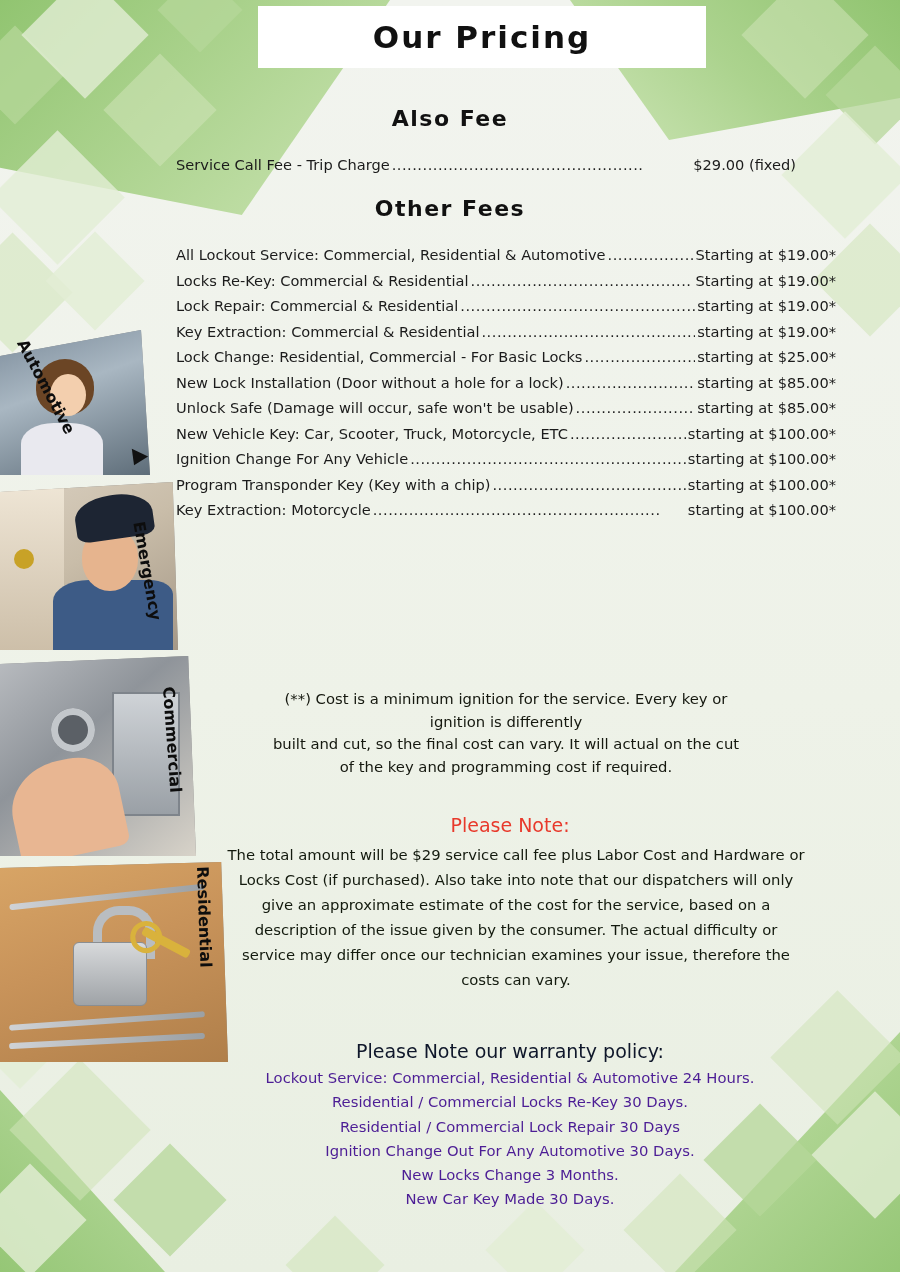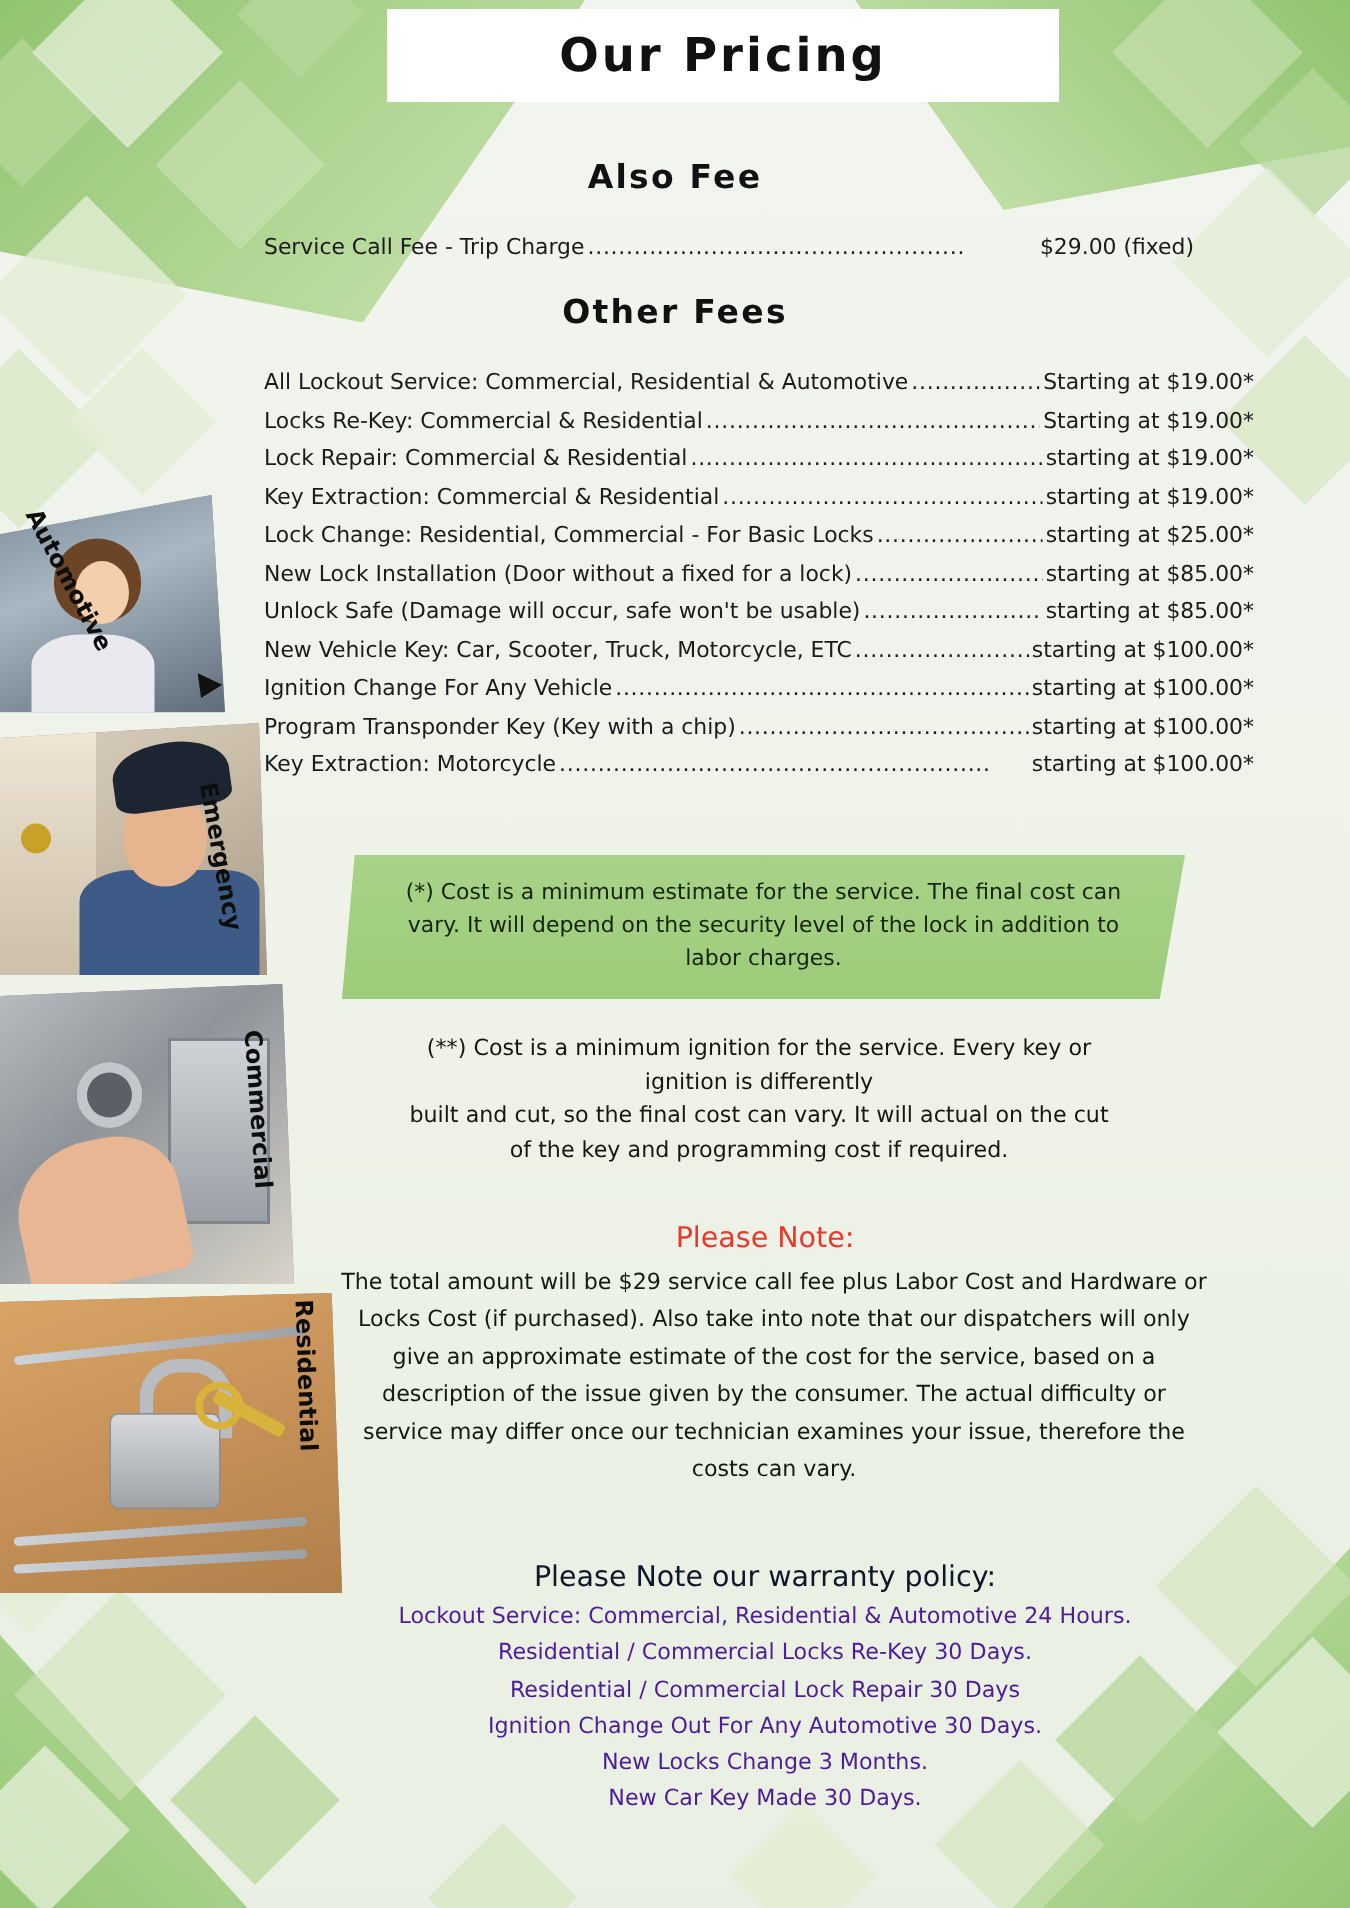--- a/index.html
+++ b/index.html
@@ -415,21 +415,21 @@
       <span class="label">Key Extraction: Commercial &amp; Residential</span>
       <span class="dots">........................................................</span>
       <span class="price">starting at $19.00*</span>
     </div>
     <div class="fee-line">
       <span class="label">Lock Change: Residential, Commercial - For Basic Locks</span>
       <span class="dots">........................................................</span>
       <span class="price">starting at $25.00*</span>
     </div>
     <div class="fee-line">
-      <span class="label">New Lock Installation (Door without a fixed for a lock)</span>
+      <span class="label">New Lock Installation (Door without a hole for a lock)</span>
       <span class="dots">........................................................</span>
       <span class="price">starting at $85.00*</span>
     </div>
     <div class="fee-line">
       <span class="label">Unlock Safe (Damage will occur, safe won't be usable)</span>
       <span class="dots">........................................................</span>
       <span class="price">starting at $85.00*</span>
     </div>
     <div class="fee-line">
       <span class="label">New Vehicle Key: Car, Scooter, Truck, Motorcycle, ETC</span>
@@ -446,21 +446,20 @@
       <span class="dots">........................................................</span>
       <span class="price">starting at $100.00*</span>
     </div>
     <div class="fee-line">
       <span class="label">Key Extraction: Motorcycle </span>
       <span class="dots">........................................................</span>
       <span class="price">starting at $100.00*</span>
     </div>
   </div>
 
-  <div class="note-banner">(*) Cost is a minimum estimate for the service. The final cost can vary. It will depend on the security level of the lock in addition to labor charges.</div>
 
   <div class="note-double">
     <div>(**) Cost is a minimum ignition for the service. Every key or</div>
     <div>ignition is differently</div>
     <div>built and cut, so the final cost can vary. It will actual on the cut</div>
     <div>of the key and programming cost if required.</div>
   </div>
 
   <div id="please-note-head" class="please-note-head">Please Note:</div>
   <div id="please-note-body">The total amount will be $29 service call fee plus Labor Cost and Hardware or Locks Cost (if purchased). Also take into note that our dispatchers will only give an approximate estimate of the cost for the service, based on a description of the issue given by the consumer. The actual difficulty or service may differ once our technician examines your issue, therefore the costs can vary.</div>

